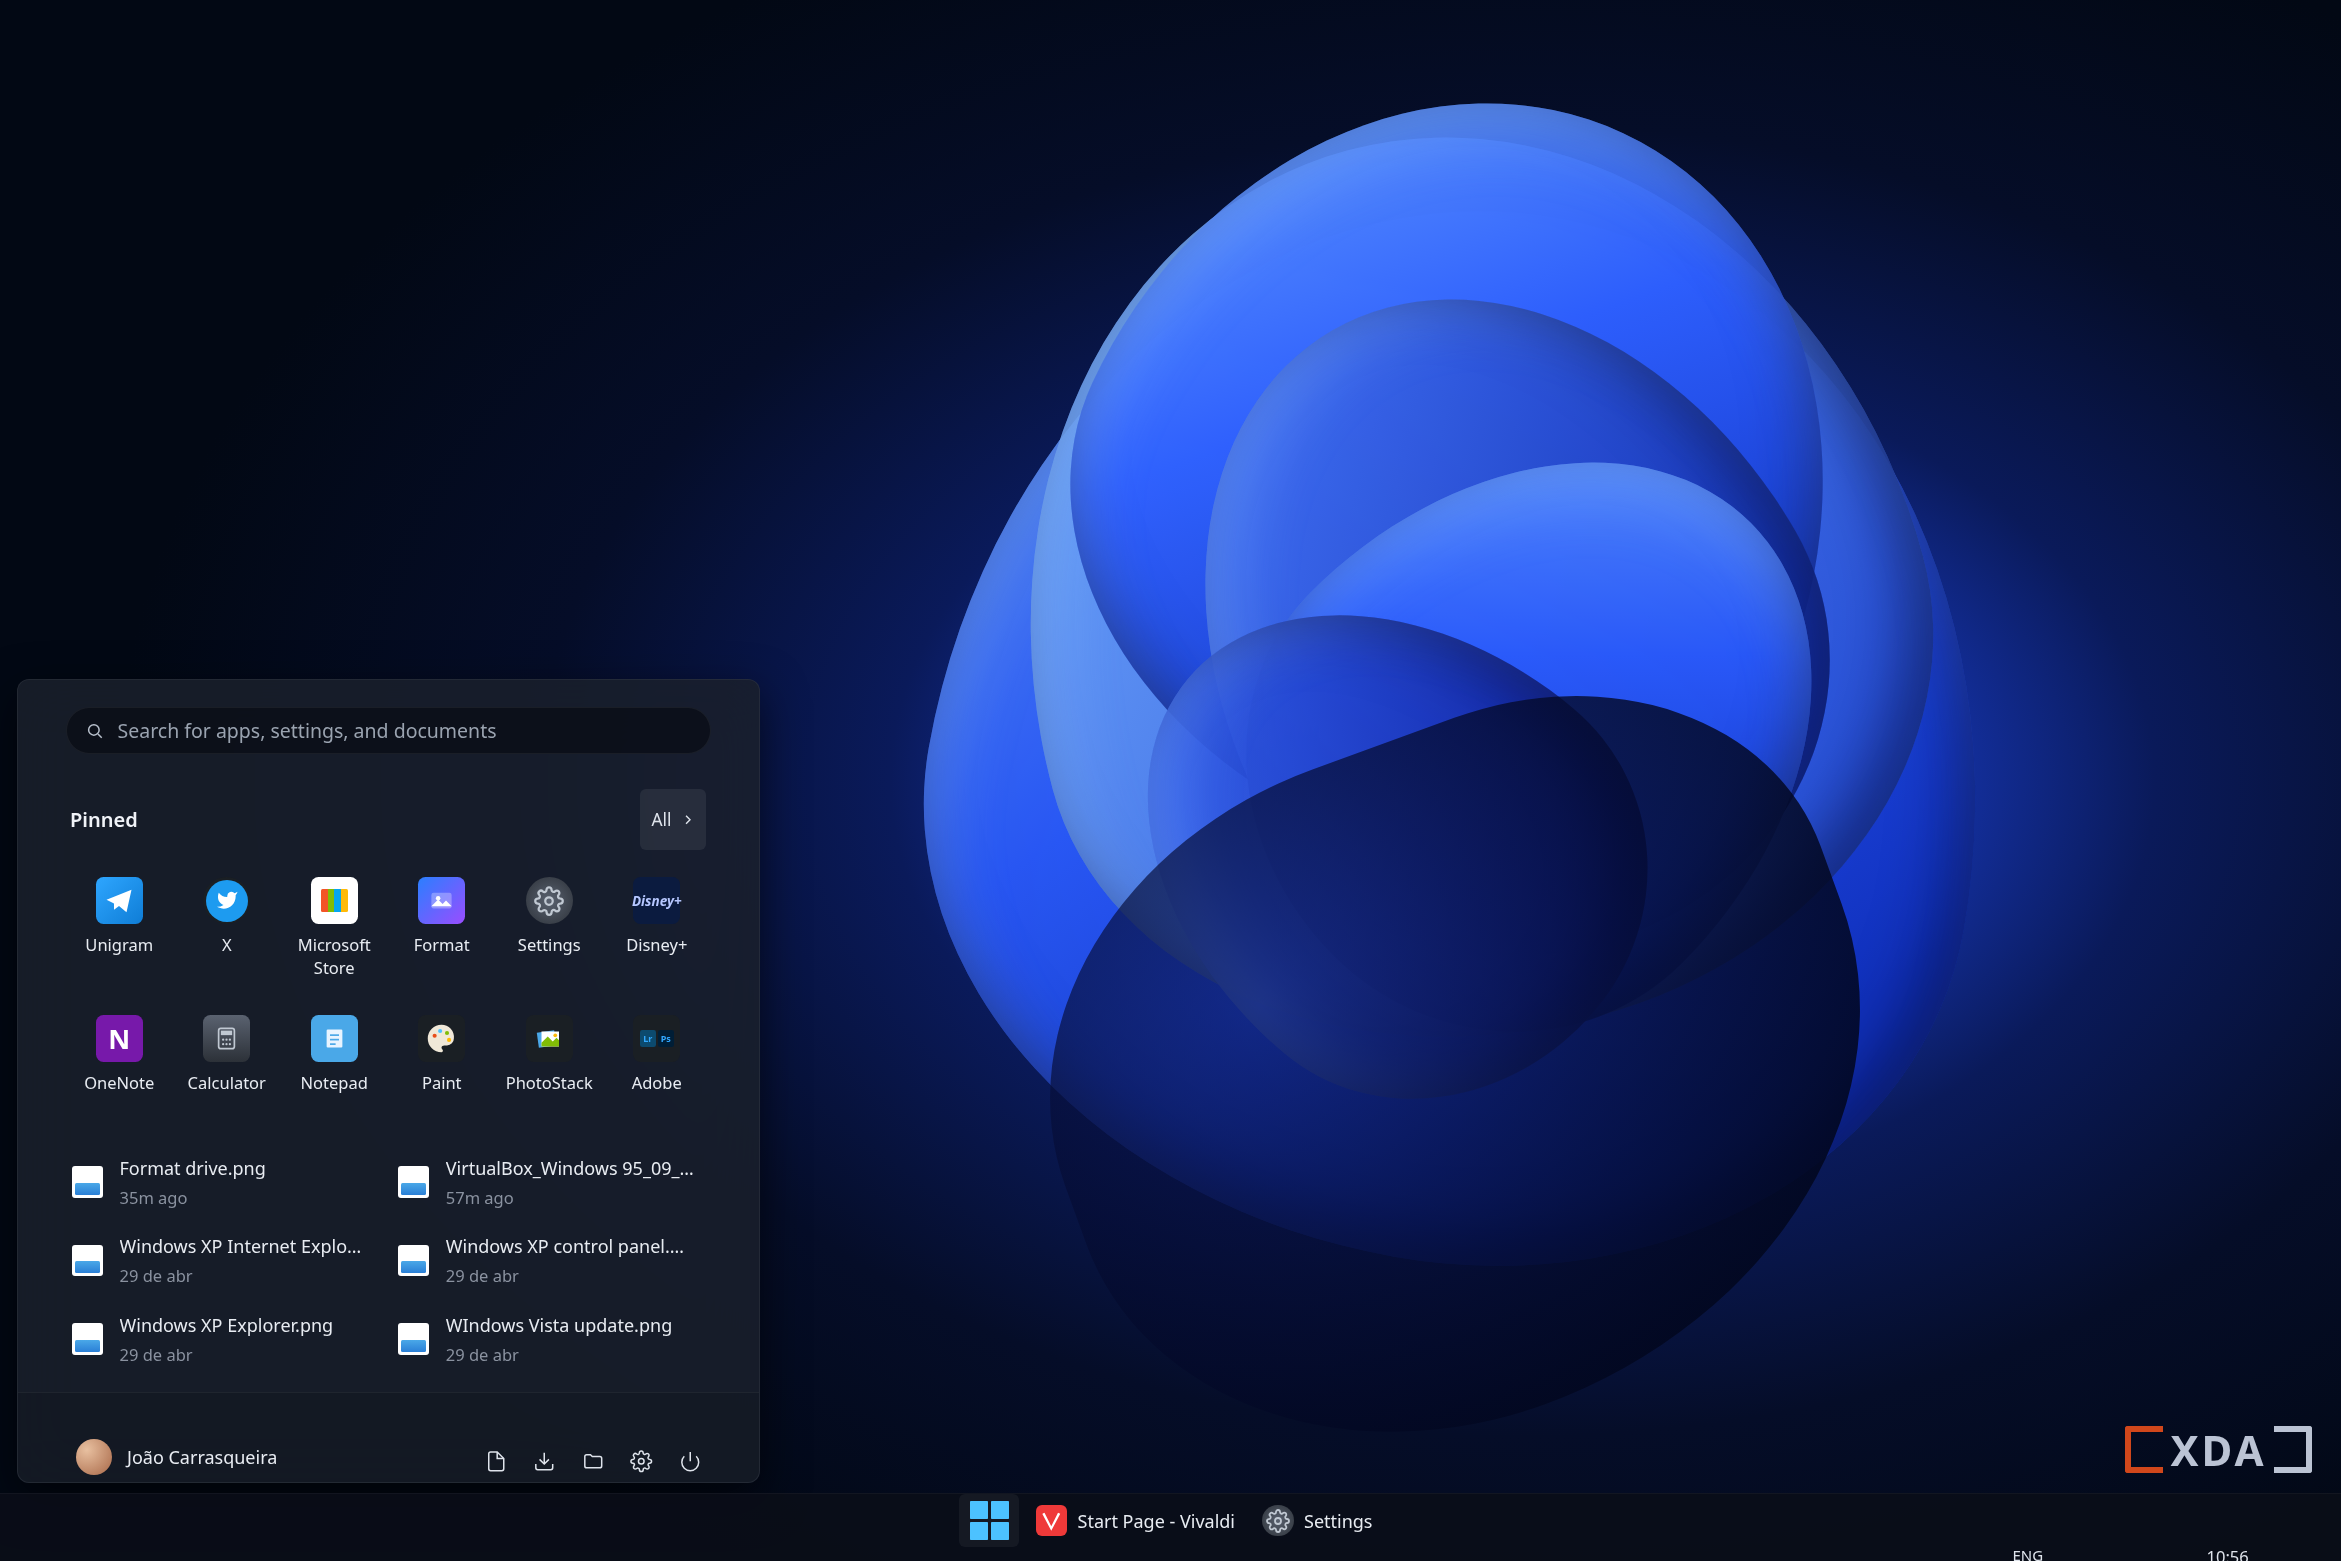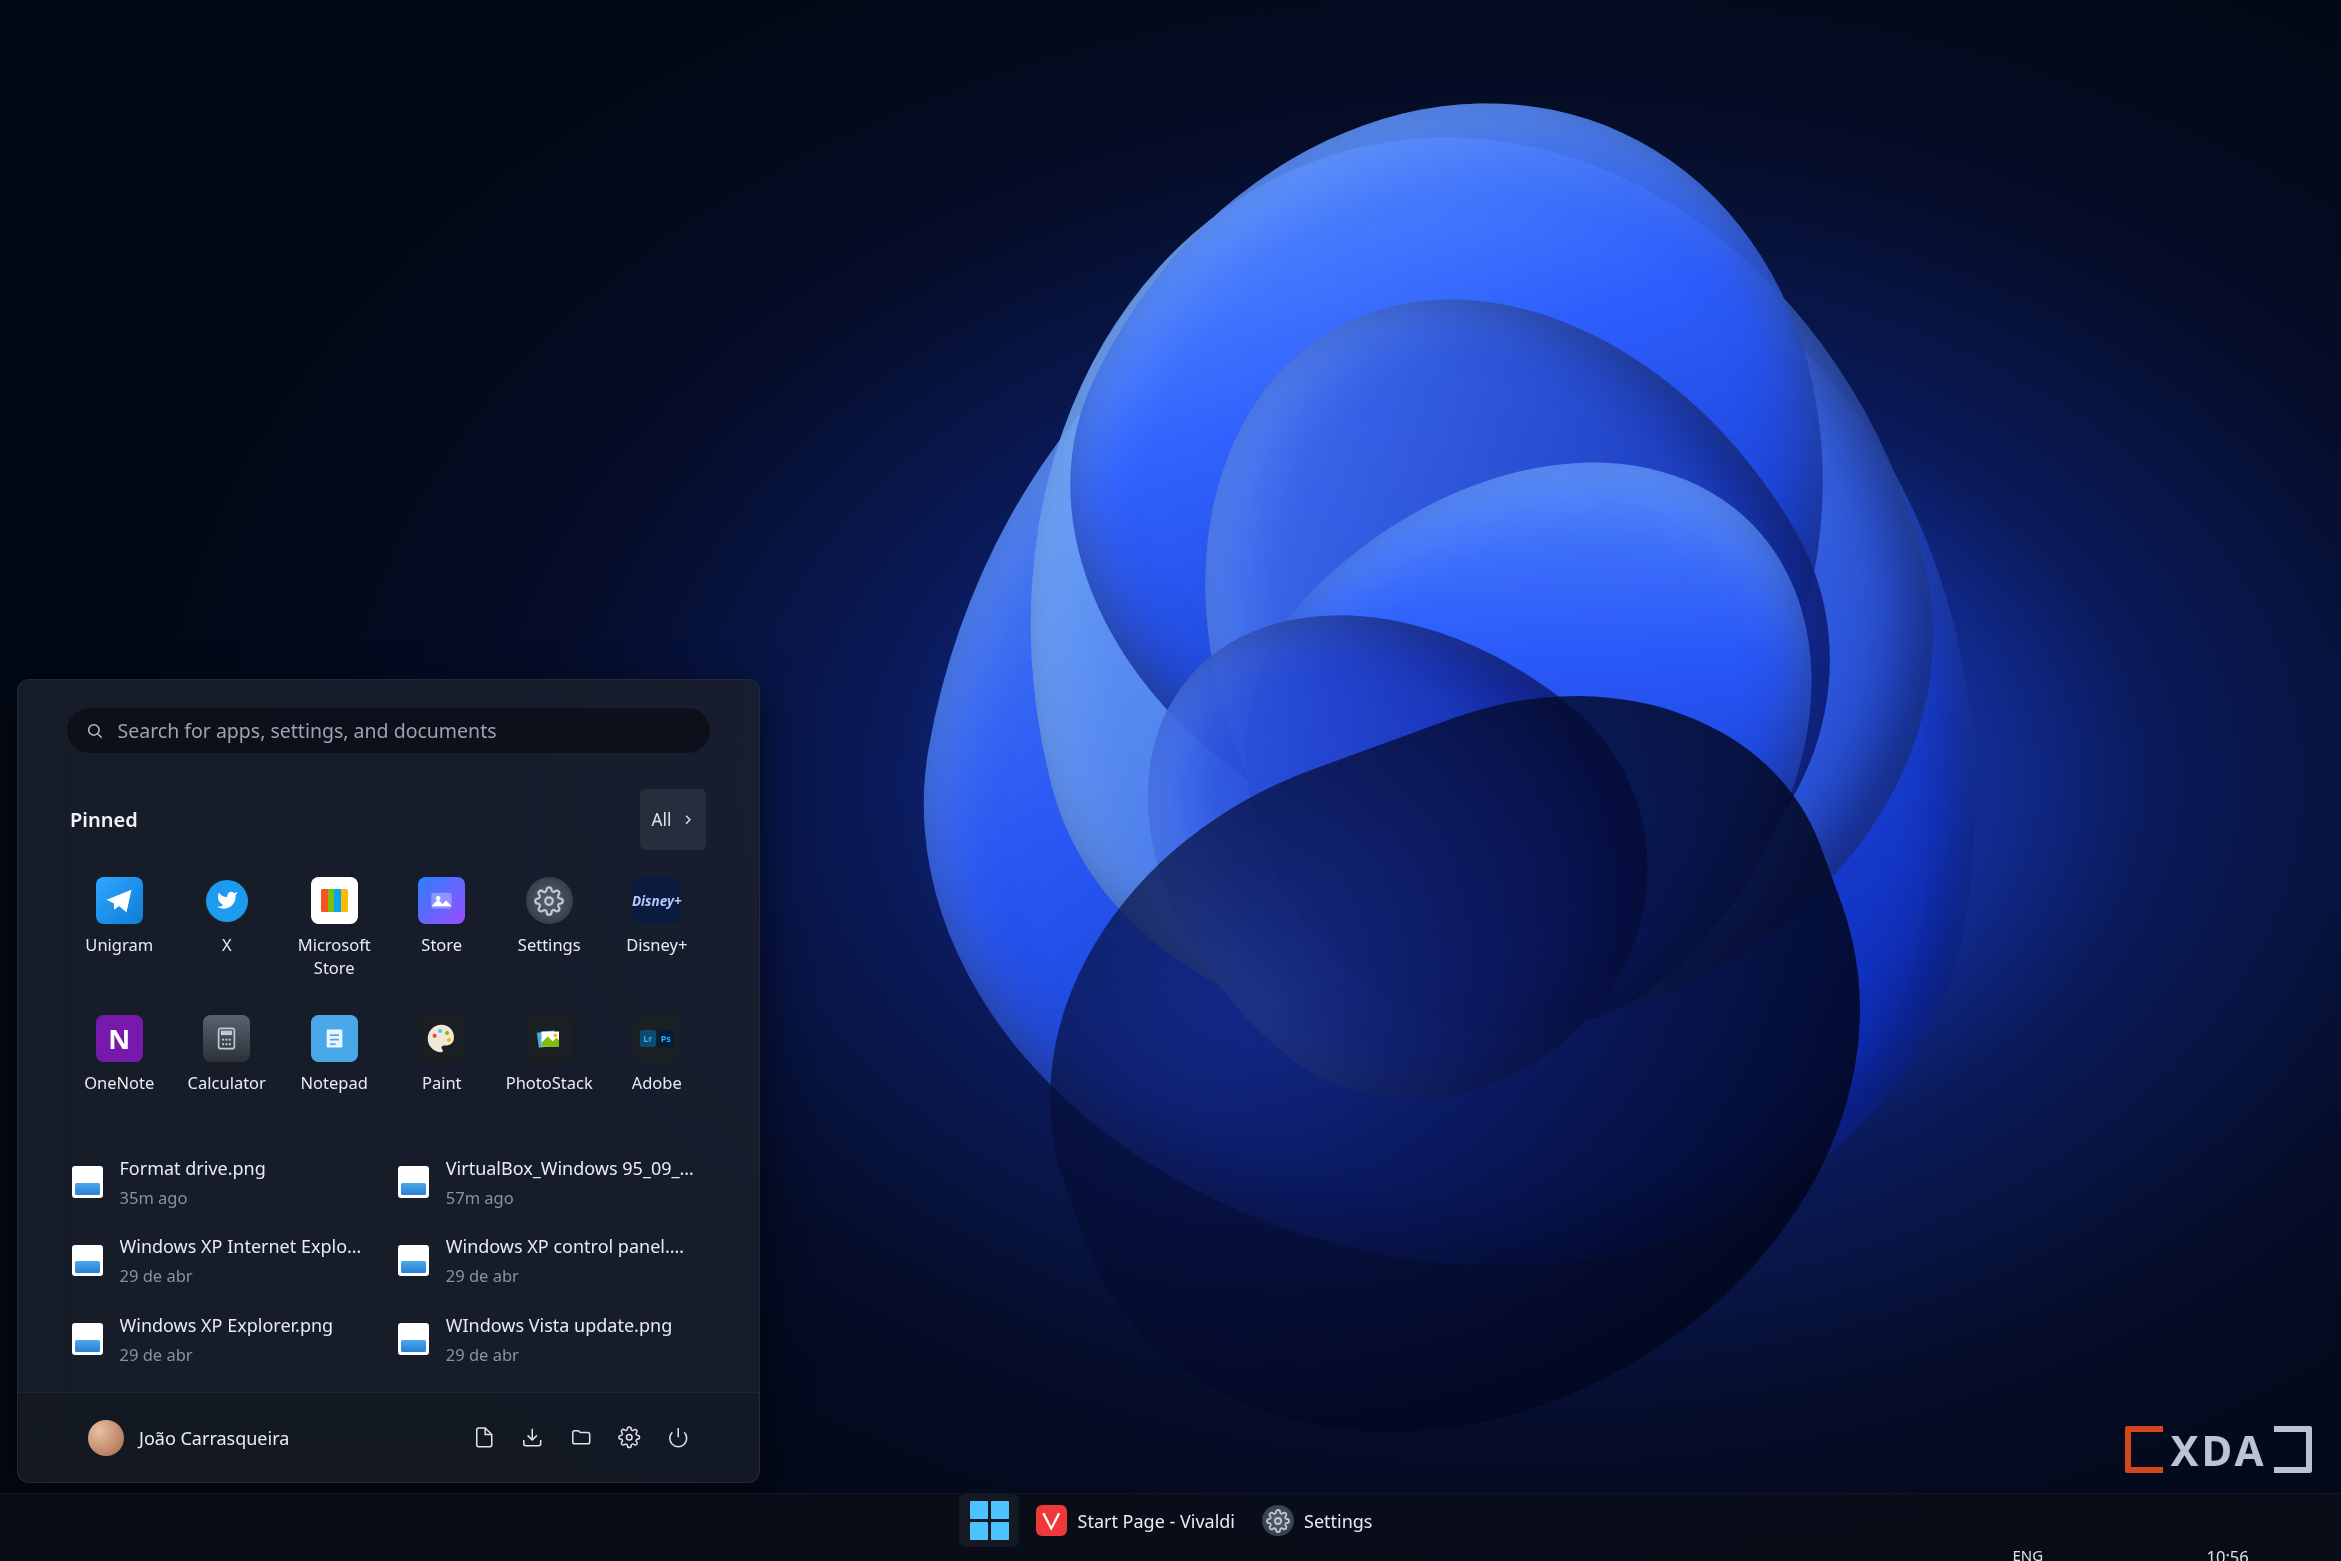--- a/index.html
+++ b/index.html
@@ -84,25 +84,25 @@
   .rec-icon.img::after{content:"";position:absolute;bottom:3px;left:3px;right:3px;height:12px;background:linear-gradient(#4aa8e8,#2a7fd6);border-radius:1.5px;}
   .rec-icon.iso::before{content:"";position:absolute;top:0;right:0;width:10.5px;height:10.5px;background:#ddd;clip-path:polygon(0 0,100% 100%,0 100%);}
   .rec-text { display:flex; flex-direction:column; gap:6px; min-width:0;}
   .rec-name { font-size:18px; color:#e8ecf2; white-space:nowrap; overflow:hidden; text-overflow:ellipsis; max-width:248px;}
   .rec-time { font-size:16.5px; color:#8a92a0;}
 
   .start-footer {
     margin-top:auto;
     height:90px;
     margin-left:-48px; margin-right:-48px;
-    padding: 0 60px;
+    padding: 0 48px;
     border-top:0.8px solid rgba(255,255,255,.05);
     background:rgba(0,0,0,.1);
     border-radius:0 0 12px 12px;
-    display:flex; align-items:center; justify-content:space-between;
+    display:flex; align-items:flex-end; justify-content:space-between;
   }
   .user { display:flex; align-items:center; gap:15px; cursor:pointer; padding:7.5px 10.5px; border-radius:6px;}
   .avatar{width:36px;height:36px;border-radius:50%;background:radial-gradient(circle at 30% 30%,#e8c0a0,#a86848);}
   .user-name{font-size:18px;color:#e8ecf2;}
   .footer-icons{display:flex;gap:7.5px;}
   .ficon{width:41px;height:41px;border-radius:6px;display:flex;align-items:center;justify-content:center;cursor:pointer;}
   .ficon svg{width:22.5px;height:22.5px;stroke:#dfe4ec;fill:none;stroke-width:1.6;}
 
   
   .taskbar {
@@ -196,21 +196,21 @@
           <div class="app-label">Microsoft Store</div>
         </div>
       <div class="app">
           <div class="app-icon ic-photos">
             <svg width="27" height="27" viewBox="0 0 24 24" fill="#fff">
               <rect x="3" y="5" width="18" height="14" rx="2" fill="rgba(255,255,255,.3)"></rect>
               <circle cx="9" cy="10" r="2" fill="#fff"></circle>
               <path d="M3 17 L9 11 L13 15 L16 12 L21 17 Z" fill="#fff"></path>
             </svg>
           </div>
-          <div class="app-label">Store</div>
+          <div class="app-label">Format</div>
         </div>
       <div class="app">
           <div class="app-icon ic-settings">
             <svg width="30" height="30" viewBox="0 0 24 24" fill="none" stroke="#c0c8d2" stroke-width="1.8">
               <circle cx="12" cy="12" r="3"></circle>
               <path d="M19.4 15a1.65 1.65 0 00.33 1.82l.06.06a2 2 0 11-2.83 2.83l-.06-.06a1.65 1.65 0 00-1.82-.33 1.65 1.65 0 00-1 1.51V21a2 2 0 11-4 0v-.09A1.65 1.65 0 009 19.4a1.65 1.65 0 00-1.82.33l-.06.06a2 2 0 11-2.83-2.83l.06-.06a1.65 1.65 0 00.33-1.82 1.65 1.65 0 00-1.51-1H3a2 2 0 110-4h.09A1.65 1.65 0 004.6 9a1.65 1.65 0 00-.33-1.82l-.06-.06a2 2 0 112.83-2.83l.06.06a1.65 1.65 0 001.82.33H9a1.65 1.65 0 001-1.51V3a2 2 0 114 0v.09a1.65 1.65 0 001 1.51 1.65 1.65 0 001.82-.33l.06-.06a2 2 0 112.83 2.83l-.06.06a1.65 1.65 0 00-.33 1.82V9a1.65 1.65 0 001.51 1H21a2 2 0 110 4h-.09a1.65 1.65 0 00-1.51 1z"></path>
             </svg>
           </div>
           <div class="app-label">Settings</div>
         </div>

